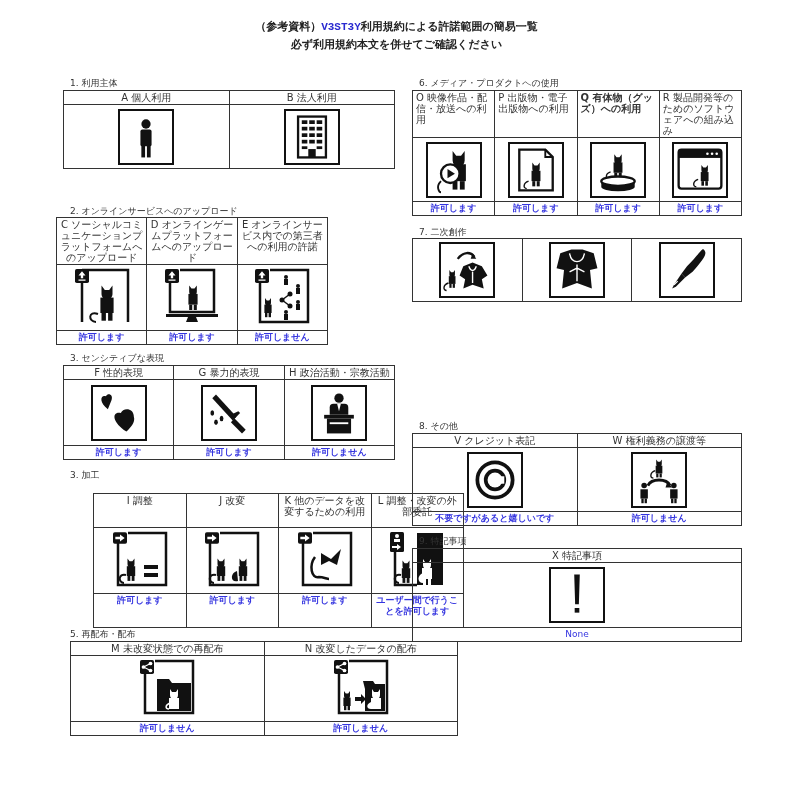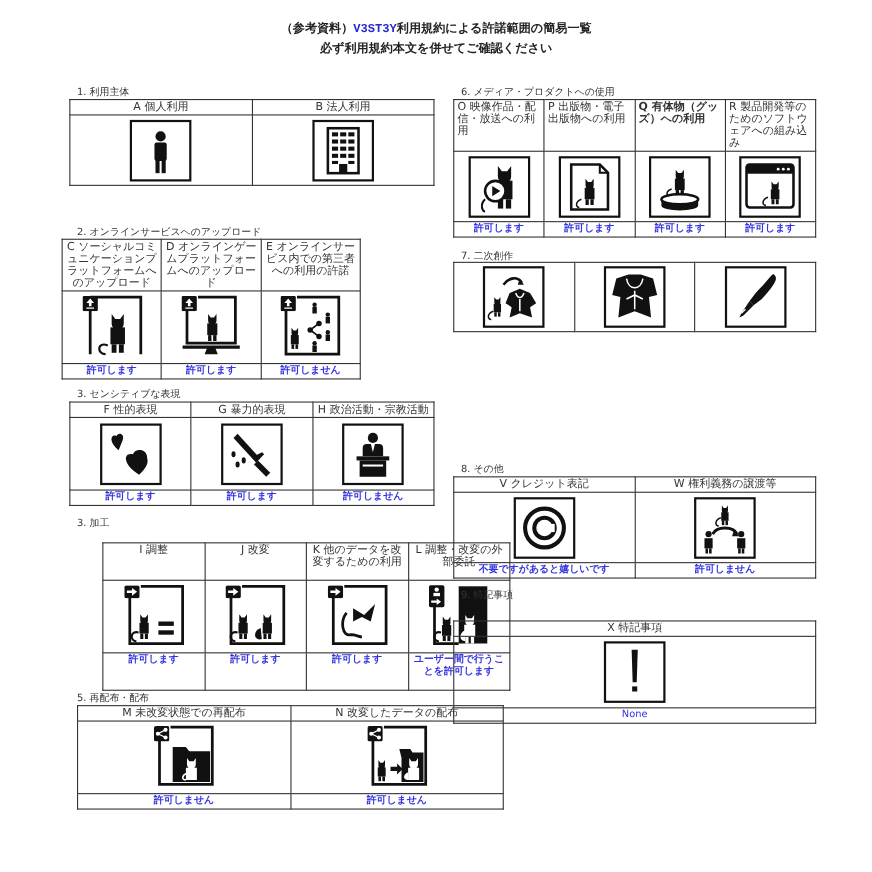--- a/index.html
+++ b/index.html
@@ -388,21 +388,21 @@
             </svg></div></td>
   </tr>
   <tr style="height:13px;">
     <td class="status">不要ですがあると嬉しいです</td>
     <td class="status">許可しません</td>
   </tr>
 </tbody>
   </table>
 
 <div class="sec-label" style="left:419px; top:535px;">9. 特記事項</div>
-<table class="grid" style="left:412px; top:548px; width:330px;margin-top:16px;">
+<table class="grid" style="left:412px; top:548px; width:330px;">
   <tbody>
       <tr style="height:12px;">
     <td class="hdr">X 特記事項</td>
   </tr>
   <tr style="height:65px;">
     <td class="icon-cell"><div class="ibox" style="width:56px;height:56px;">
       <svg viewBox="0 0 56 56">
               <path d="M25 6 L31 6 L30 38 L26 38 Z" fill="#111"></path>
               <rect x="25.5" y="42" width="5" height="5" fill="#111"></rect>
             </svg></div></td>

